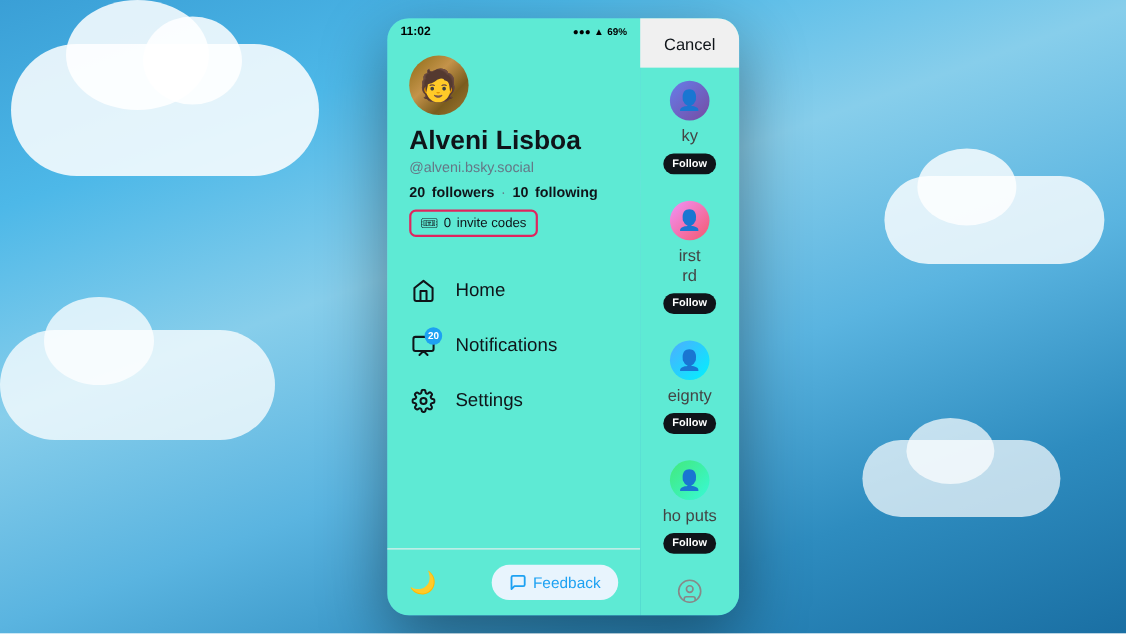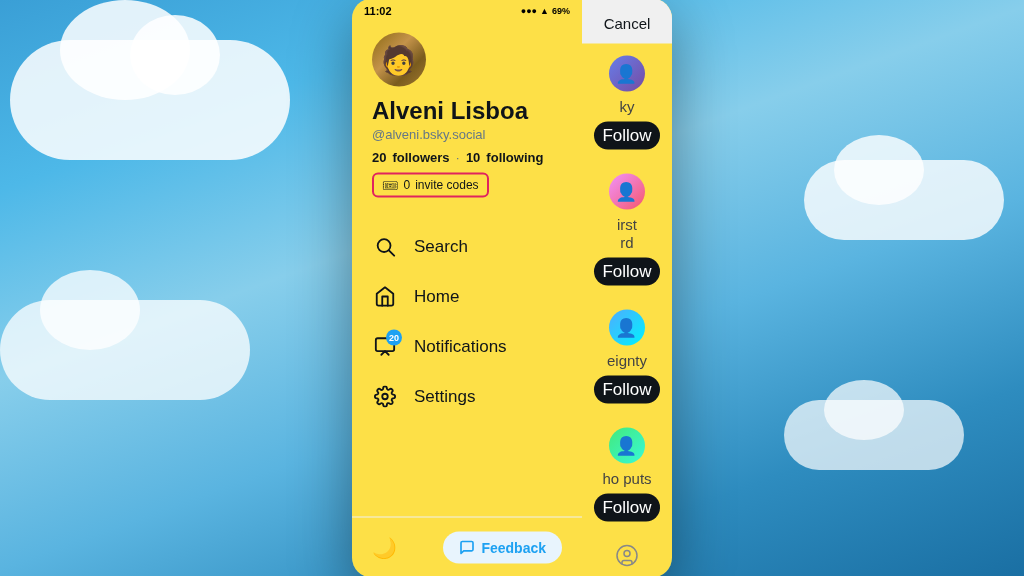--- a/index.html
+++ b/index.html
@@ -98,21 +98,21 @@
       display: flex;
       align-items: stretch;
       border-radius: 20px;
       overflow: hidden;
       box-shadow: 0 20px 60px rgba(0,0,0,0.4);
     }
 
     
     .drawer {
       width: 230px;
-      background: #fde047;
+      background: #5eead4;
       display: flex;
       flex-direction: column;
       padding: 0;
       min-height: 540px;
     }
 
     .status-bar {
       display: flex;
       justify-content: space-between;
       align-items: center;
@@ -258,28 +258,28 @@
     .feedback-btn {
       display: flex;
       align-items: center;
       gap: 6px;
       background: #e8f4fd;
       color: #1da1f2;
       border: none;
       border-radius: 20px;
       padding: 8px 16px;
       font-size: 14px;
-      font-weight: 700;
+      font-weight: 400;
       cursor: pointer;
     }
 
     
     .suggestions-panel {
       width: 90px;
-      background: #fde047;
+      background: #5eead4;
       display: flex;
       flex-direction: column;
       align-items: center;
       padding: 0;
       min-height: 540px;
     }
 
     .cancel-btn {
       width: 100%;
       padding: 16px 8px 12px;
@@ -306,22 +306,22 @@
       text-align: center;
       line-height: 1.2;
     }
 
     .follow-btn-small {
       background: #0f1419;
       color: #fff;
       border: none;
       border-radius: 20px;
       padding: 4px 8px;
-      font-size: 17px;
-      font-weight: 400;
+      font-size: 10px;
+      font-weight: 700;
       cursor: pointer;
     }
 
     .sugg-avatar {
       width: 36px;
       height: 36px;
       border-radius: 50%;
       display: flex;
       align-items: center;
       justify-content: center;
@@ -379,29 +379,20 @@
       </div>
       <div class="invite-codes-badge">
         <span class="ticket-icon">🎟</span>
         <span>0</span>
         <span>invite codes</span>
       </div>
     </div>
 
     <nav class="nav-menu">
 
-      <div class="nav-item">
-        <div class="nav-icon">
-          <svg width="22" height="22" viewBox="0 0 24 24" fill="none" stroke="#0f1419" stroke-width="2" stroke-linecap="round" stroke-linejoin="round">
-            <circle cx="11" cy="11" r="7"></circle>
-            <line x1="16.5" y1="16.5" x2="22" y2="22"></line>
-          </svg>
-        </div>
-        <span>Search</span>
-      </div>
 
       <div class="nav-item">
         <div class="nav-icon">
           <svg width="22" height="22" viewBox="0 0 24 24" fill="none" stroke="#0f1419" stroke-width="2" stroke-linecap="round" stroke-linejoin="round">
             <path d="M3 9l9-7 9 7v11a2 2 0 01-2 2H5a2 2 0 01-2-2z"></path>
             <polyline points="9 22 9 12 15 12 15 22"></polyline>
           </svg>
         </div>
         <span>Home</span>
       </div>

